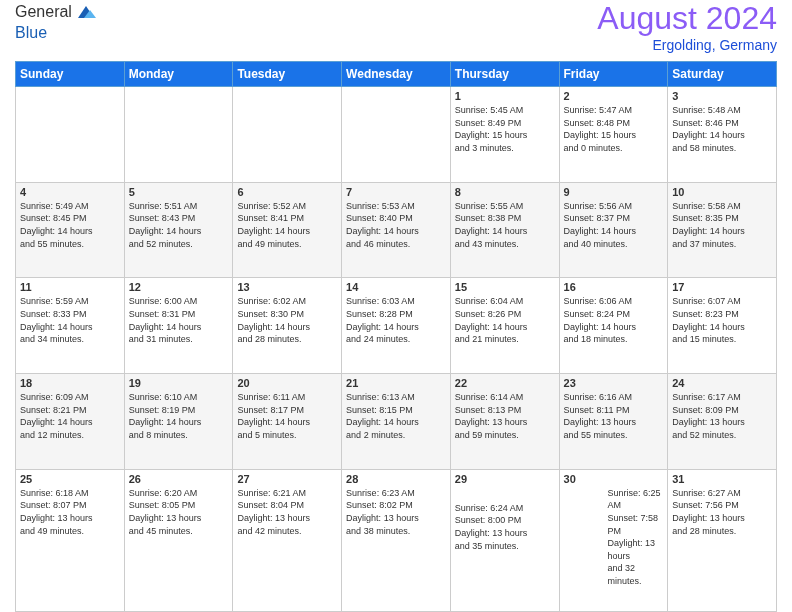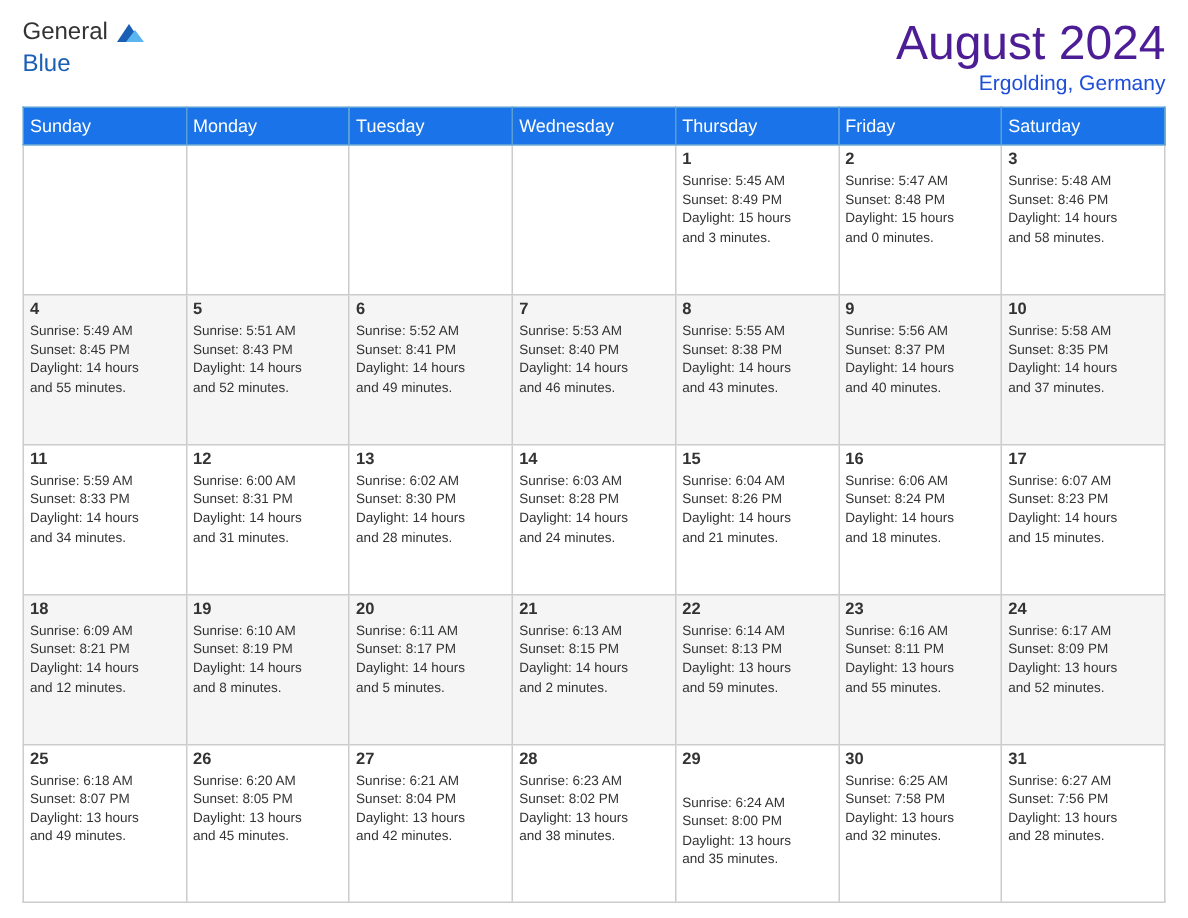--- a/index.html
+++ b/index.html
@@ -6,21 +6,21 @@
     body {
       font-family: Arial, sans-serif;
       background: #fff;
       width: 792px;
       height: 612px;
       overflow: hidden;
     }
     .page {
       width: 792px;
       height: 612px;
-      padding: 10px 15px;
+      padding: 0 15px;
       display: flex;
       flex-direction: column;
     }
     .header {
       display: flex;
       justify-content: space-between;
       align-items: flex-start;
       margin-bottom: 8px;
     }
     .logo {
@@ -33,36 +33,36 @@
       width: 24px;
       height: 24px;
       margin-left: 2px;
     }
     .title-block {
       text-align: right;
     }
     .month-year {
       font-size: 32px;
       font-weight: normal;
-      color: #4c1d95;
+      color: #8b5cf6;
     }
     .location {
       font-size: 14px;
       color: #1d4ed8;
     }
     .calendar {
       width: 100%;
       border-collapse: collapse;
       flex: 1;
     }
     .calendar th {
       background: #1a73e8;
       color: #fff;
       font-size: 12px;
-      font-weight: normal;
+      font-weight: bold;
       padding: 5px 4px;
       text-align: left;
       border: 1px solid #5a9fd4;
     }
     .calendar td {
       border: 1px solid #ccc;
       vertical-align: top;
       padding: 3px 4px;
       font-size: 9.5px;
       color: #333;
@@ -340,21 +340,21 @@
           </td>
           <td>
             <span class="day-number">29</span>
             <div class="day-info" style="white-space: pre-line; margin-top: 17px;">Sunrise: 6:24 AM
 Sunset: 8:00 PM
 Daylight: 13 hours
 and 35 minutes.</div>
           </td>
           <td>
             <span class="day-number">30</span>
-            <div class="day-info" style="white-space: pre-line;">Sunrise: 6:25 AM
+            <div class="day-info" style="white-space: pre-line; margin-left: 44px;">Sunrise: 6:25 AM
 Sunset: 7:58 PM
 Daylight: 13 hours
 and 32 minutes.</div>
           </td>
           <td>
             <span class="day-number">31</span>
             <div class="day-info" style="white-space: pre-line;">Sunrise: 6:27 AM
 Sunset: 7:56 PM
 Daylight: 13 hours
 and 28 minutes.</div>

